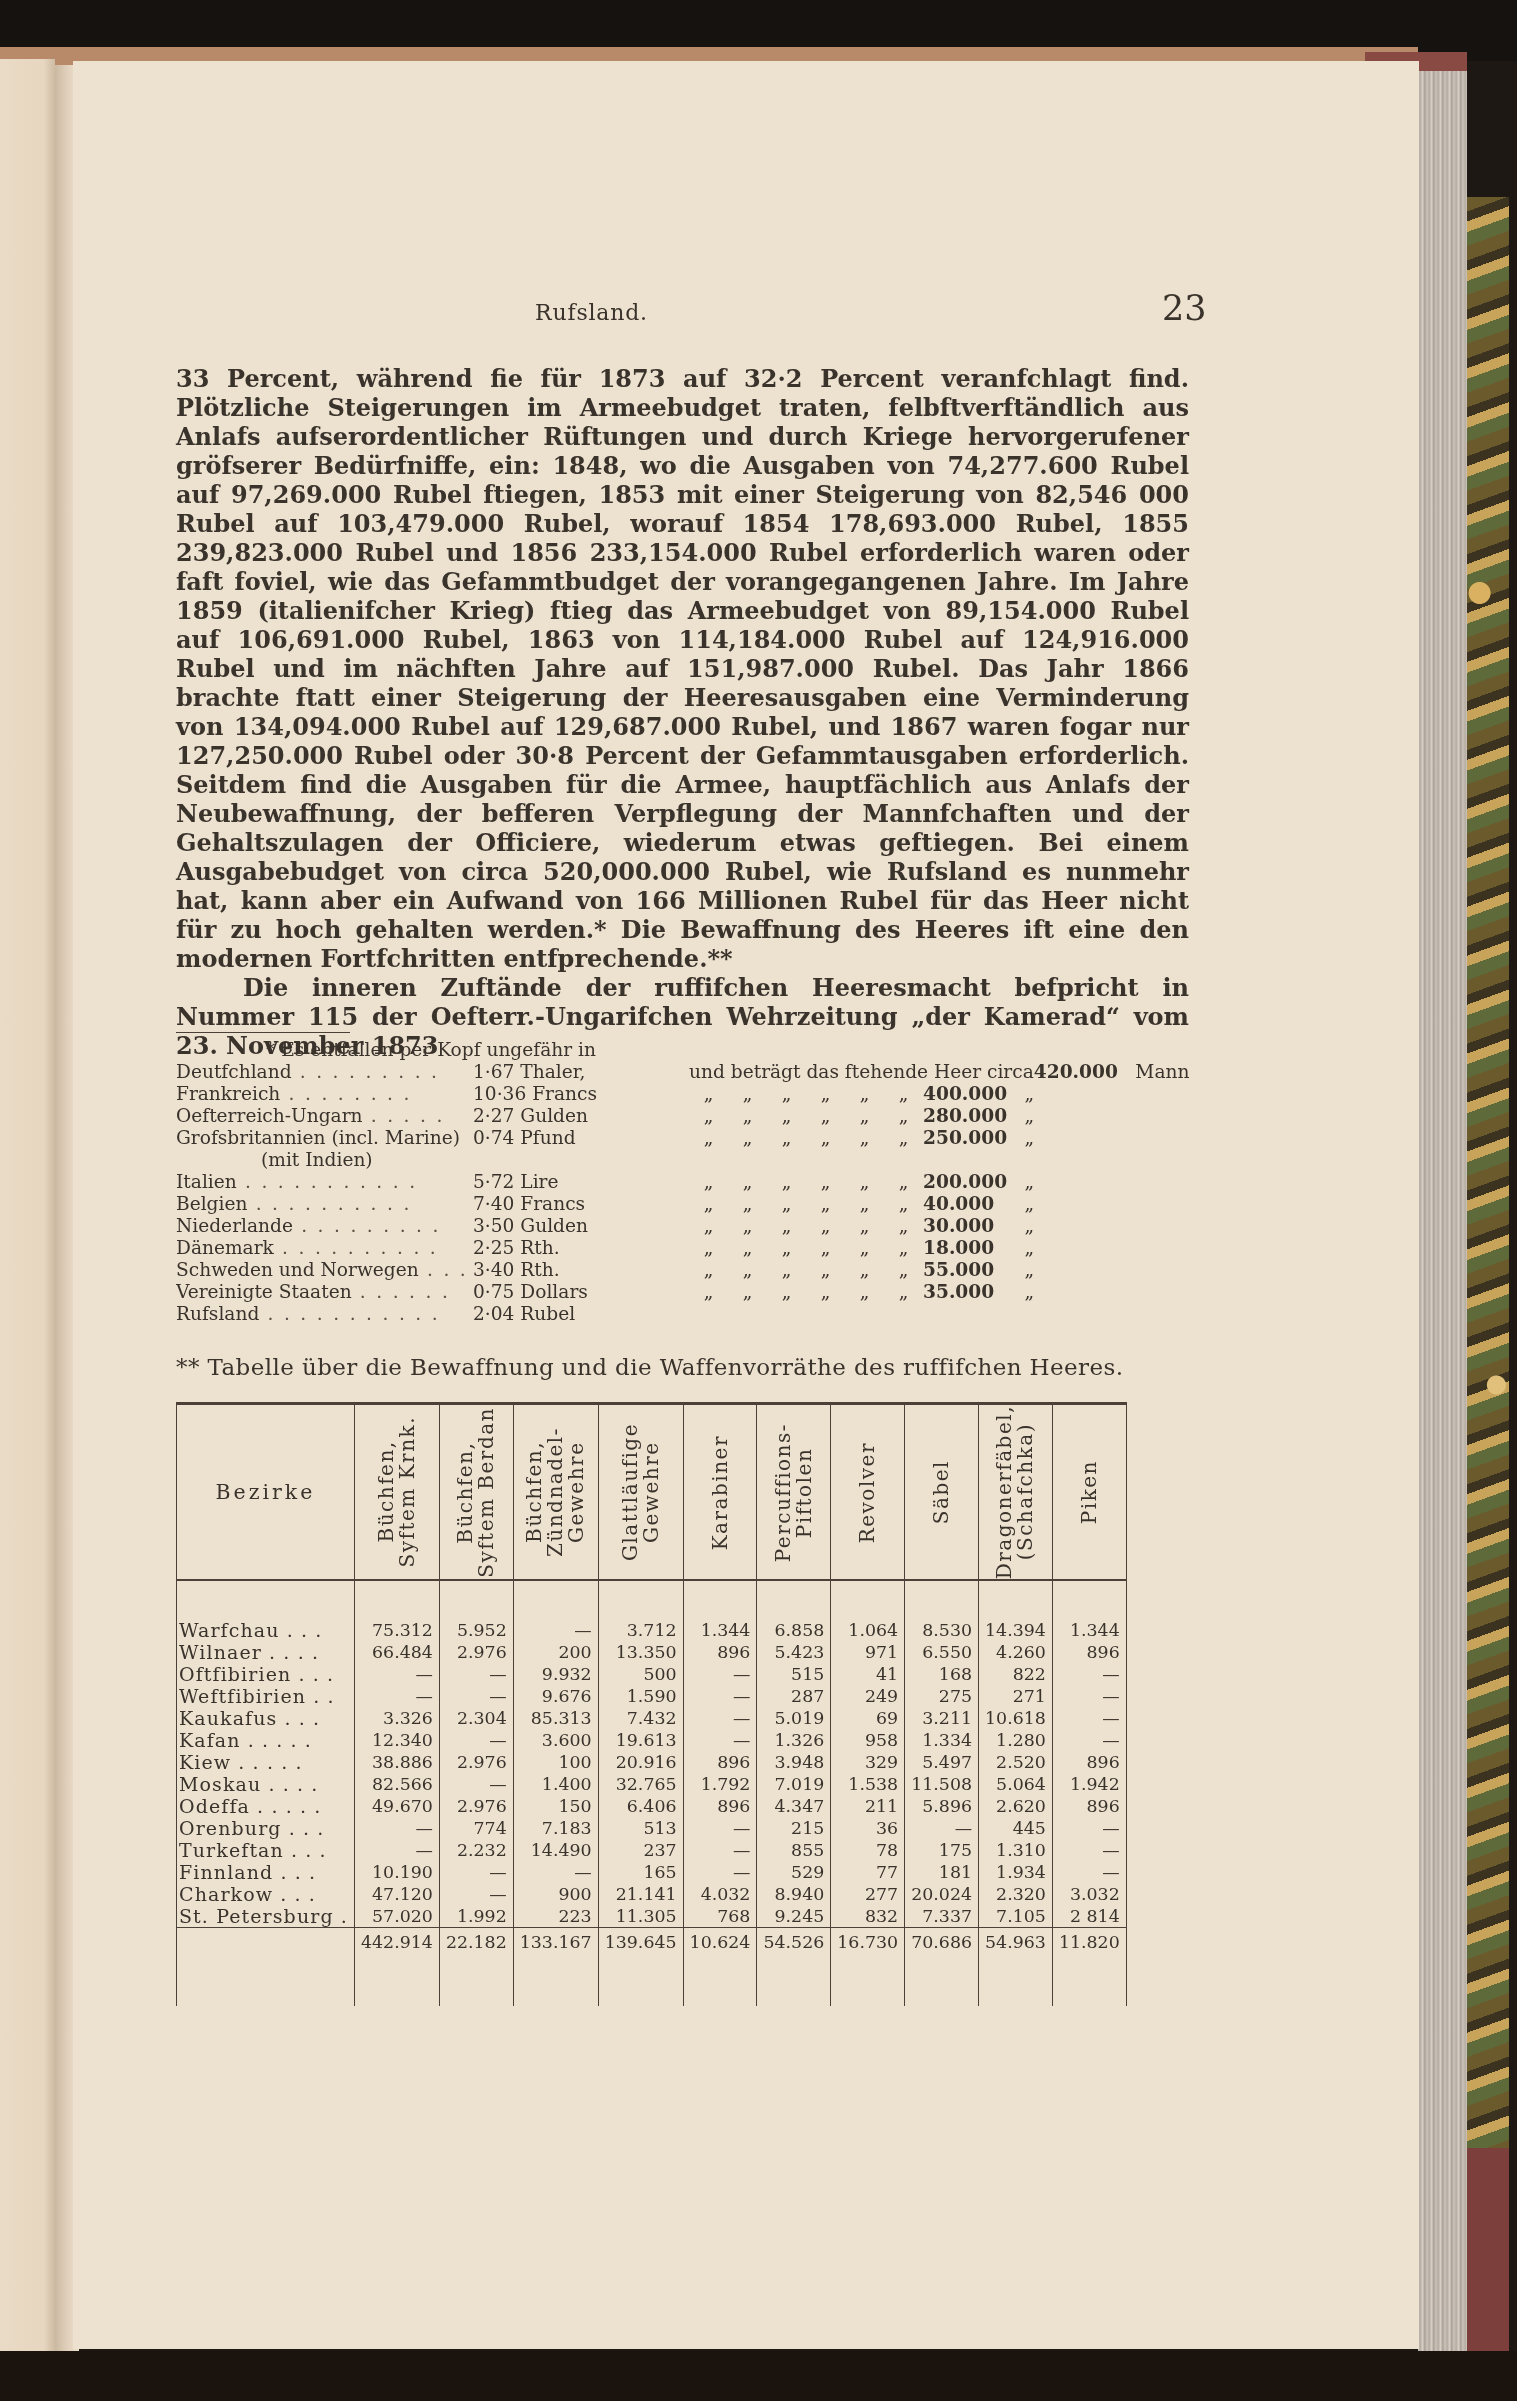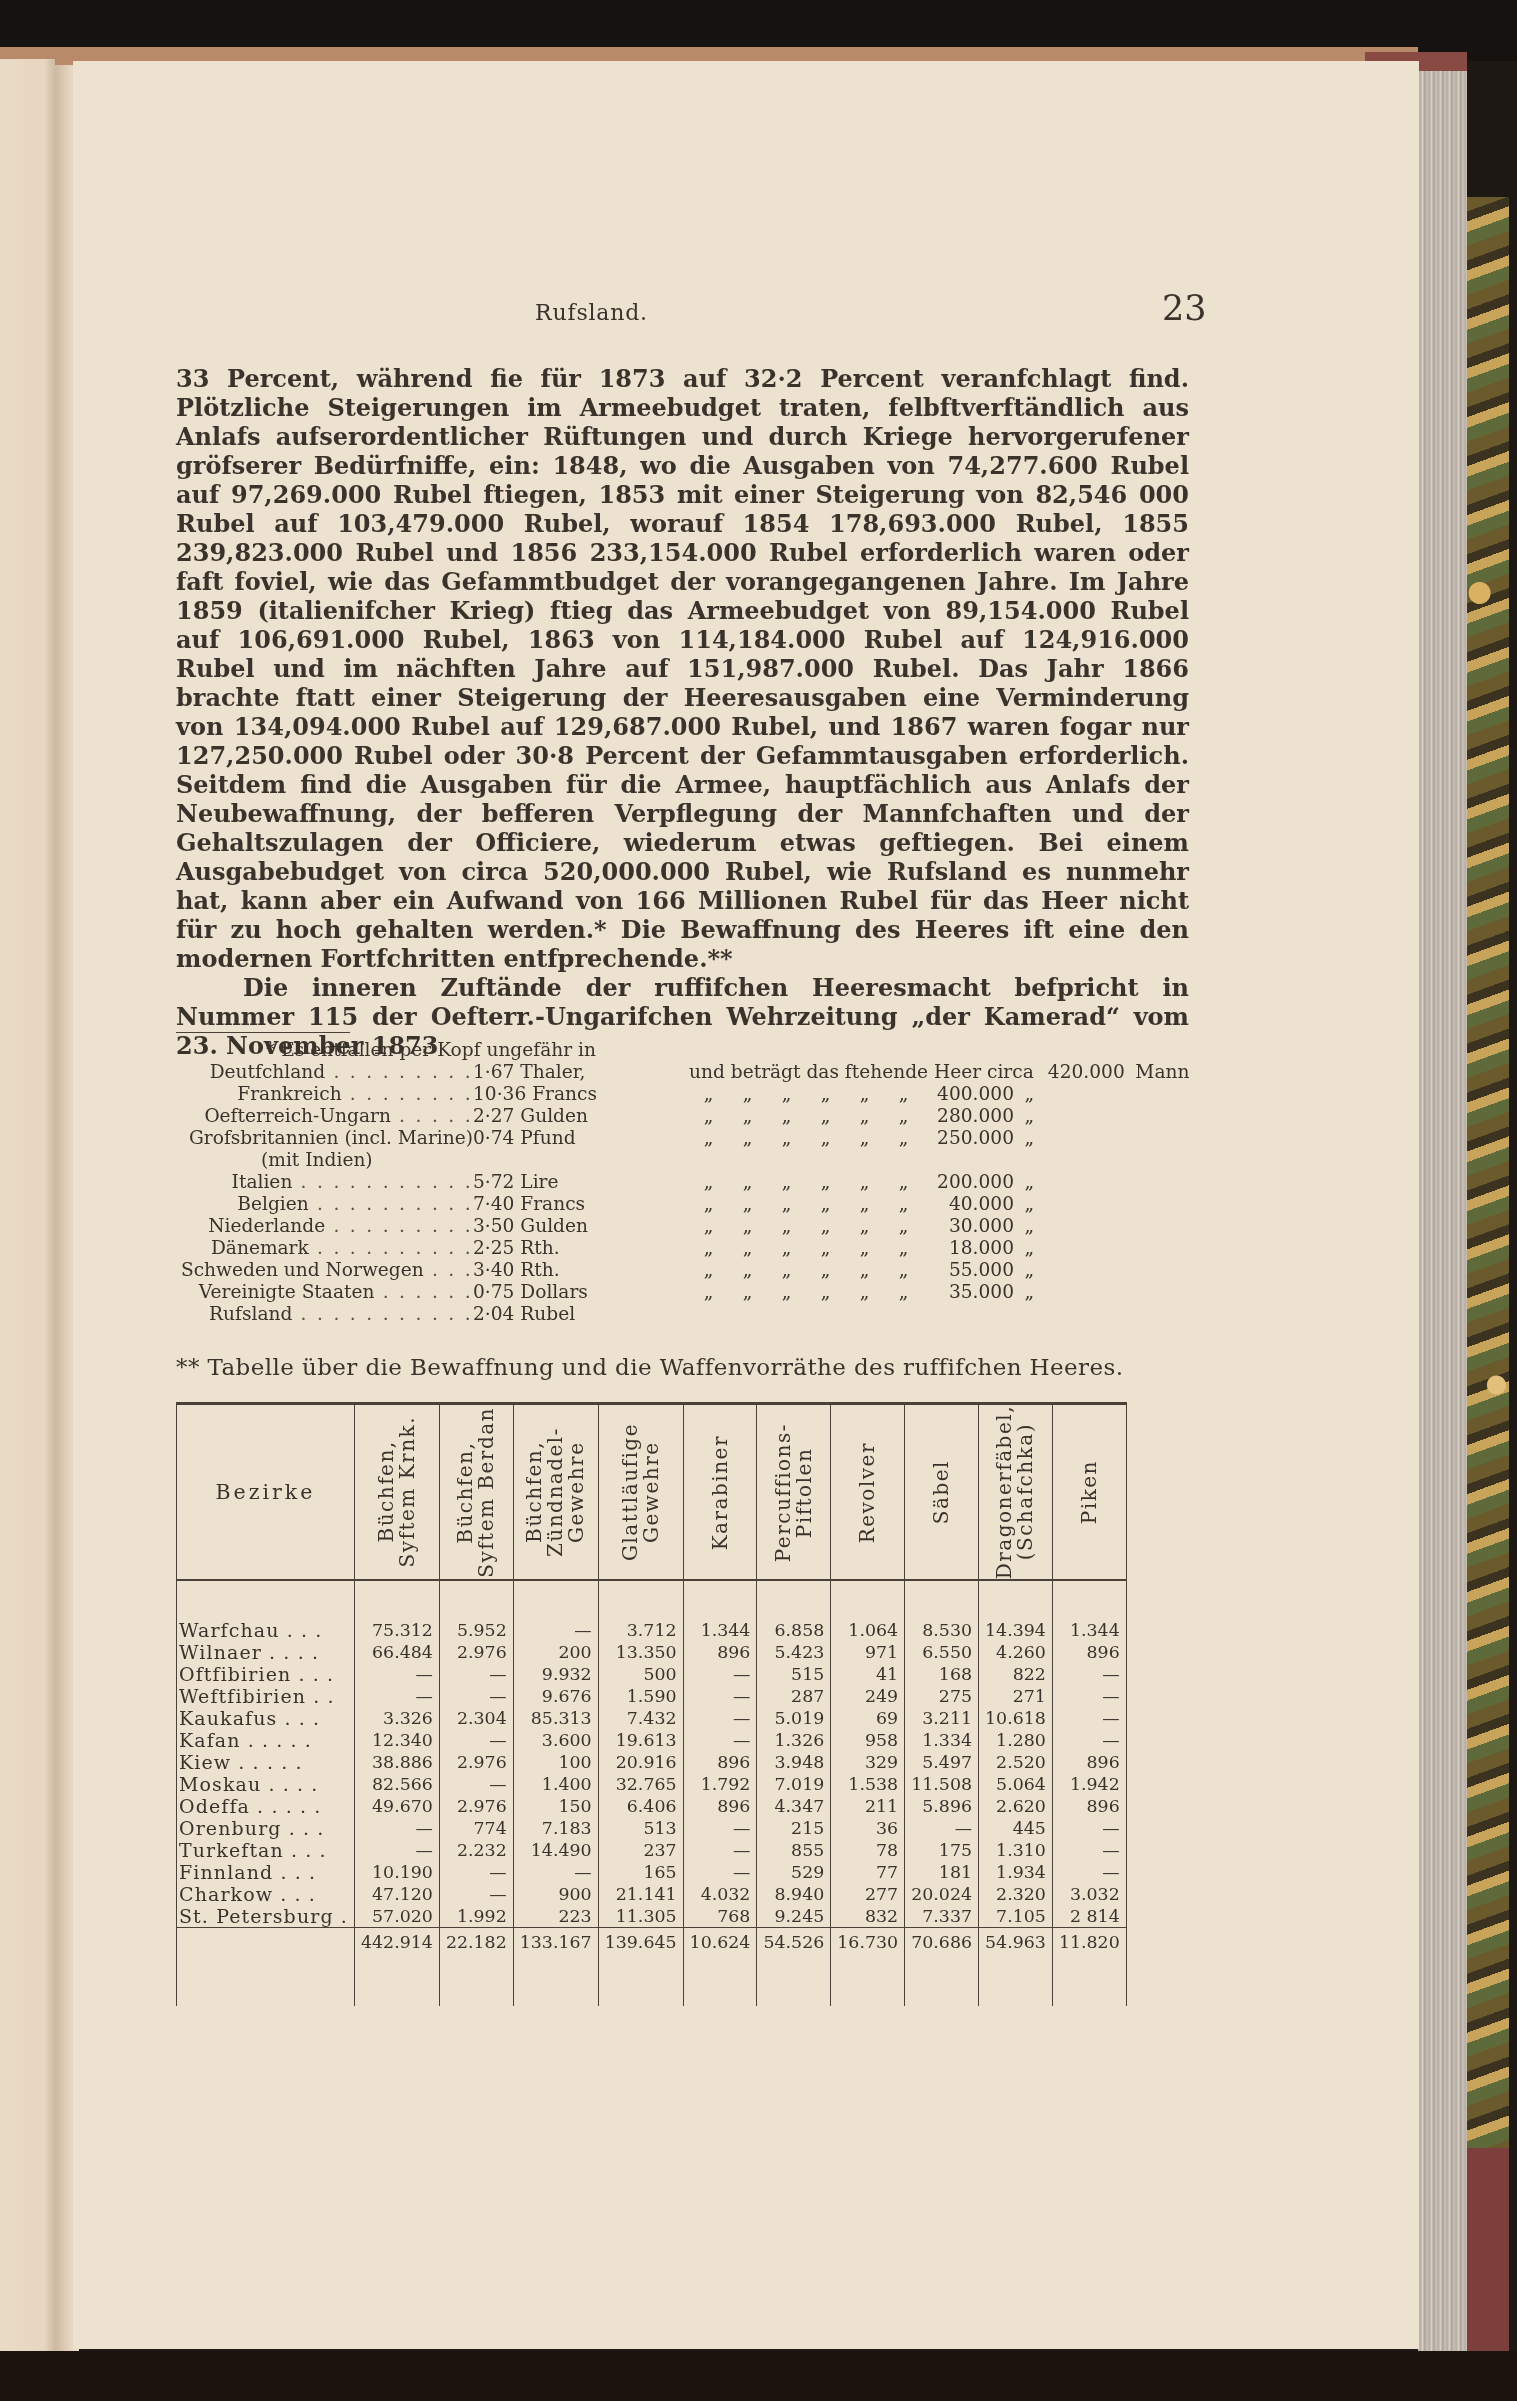--- a/index.html
+++ b/index.html
@@ -49,26 +49,26 @@
     font-size:24px; line-height:29px; text-align:justify;
   }
   .body-text p { margin:0;font-weight:bold; }
   .body-text p.indent { text-indent:67px; }
 
   .fn-rule { position:absolute; left:176px; top:1032px; width:174px; border-top:1.5px solid #4a4038; }
 
   .footnote { position:absolute; left:176px; top:1039px; width:1032px; font-size:18.6px; line-height:22px; }
   .fn-intro { padding-left:90px; }
   .fn-row { display:flex; white-space:nowrap; }
-  .fn-row .c-country { width:297px; overflow:hidden;text-align:right; }
+  .fn-row .c-country { width:297px; overflow:hidden; }
   .fn-row .c-country .dots { color:#5a5046; letter-spacing:2.3px; }
   .fn-row .c-amount { width:216px; }
   .fn-row .c-ditto { width:39px; text-align:center; }
   .fn-row .c-rest { flex:0 0 auto; }
-  .fn-row .c-men { width:91px; text-align:right; padding-right:10.6px; }
+  .fn-row .c-men { width:91px; padding-right:10.6px;font-weight:bold; }
   .fn-row .c-unit { width:61px; }
   .fn-sub { padding-left:85px; }
 
   .table-caption {
     position:absolute; left:176px; top:1354px; width:1032px;
     font-size:23px; letter-spacing:0.4px; white-space:nowrap;
   }
 
   .arms-table {
     position:absolute; left:176px; top:1402px; width:886px;

